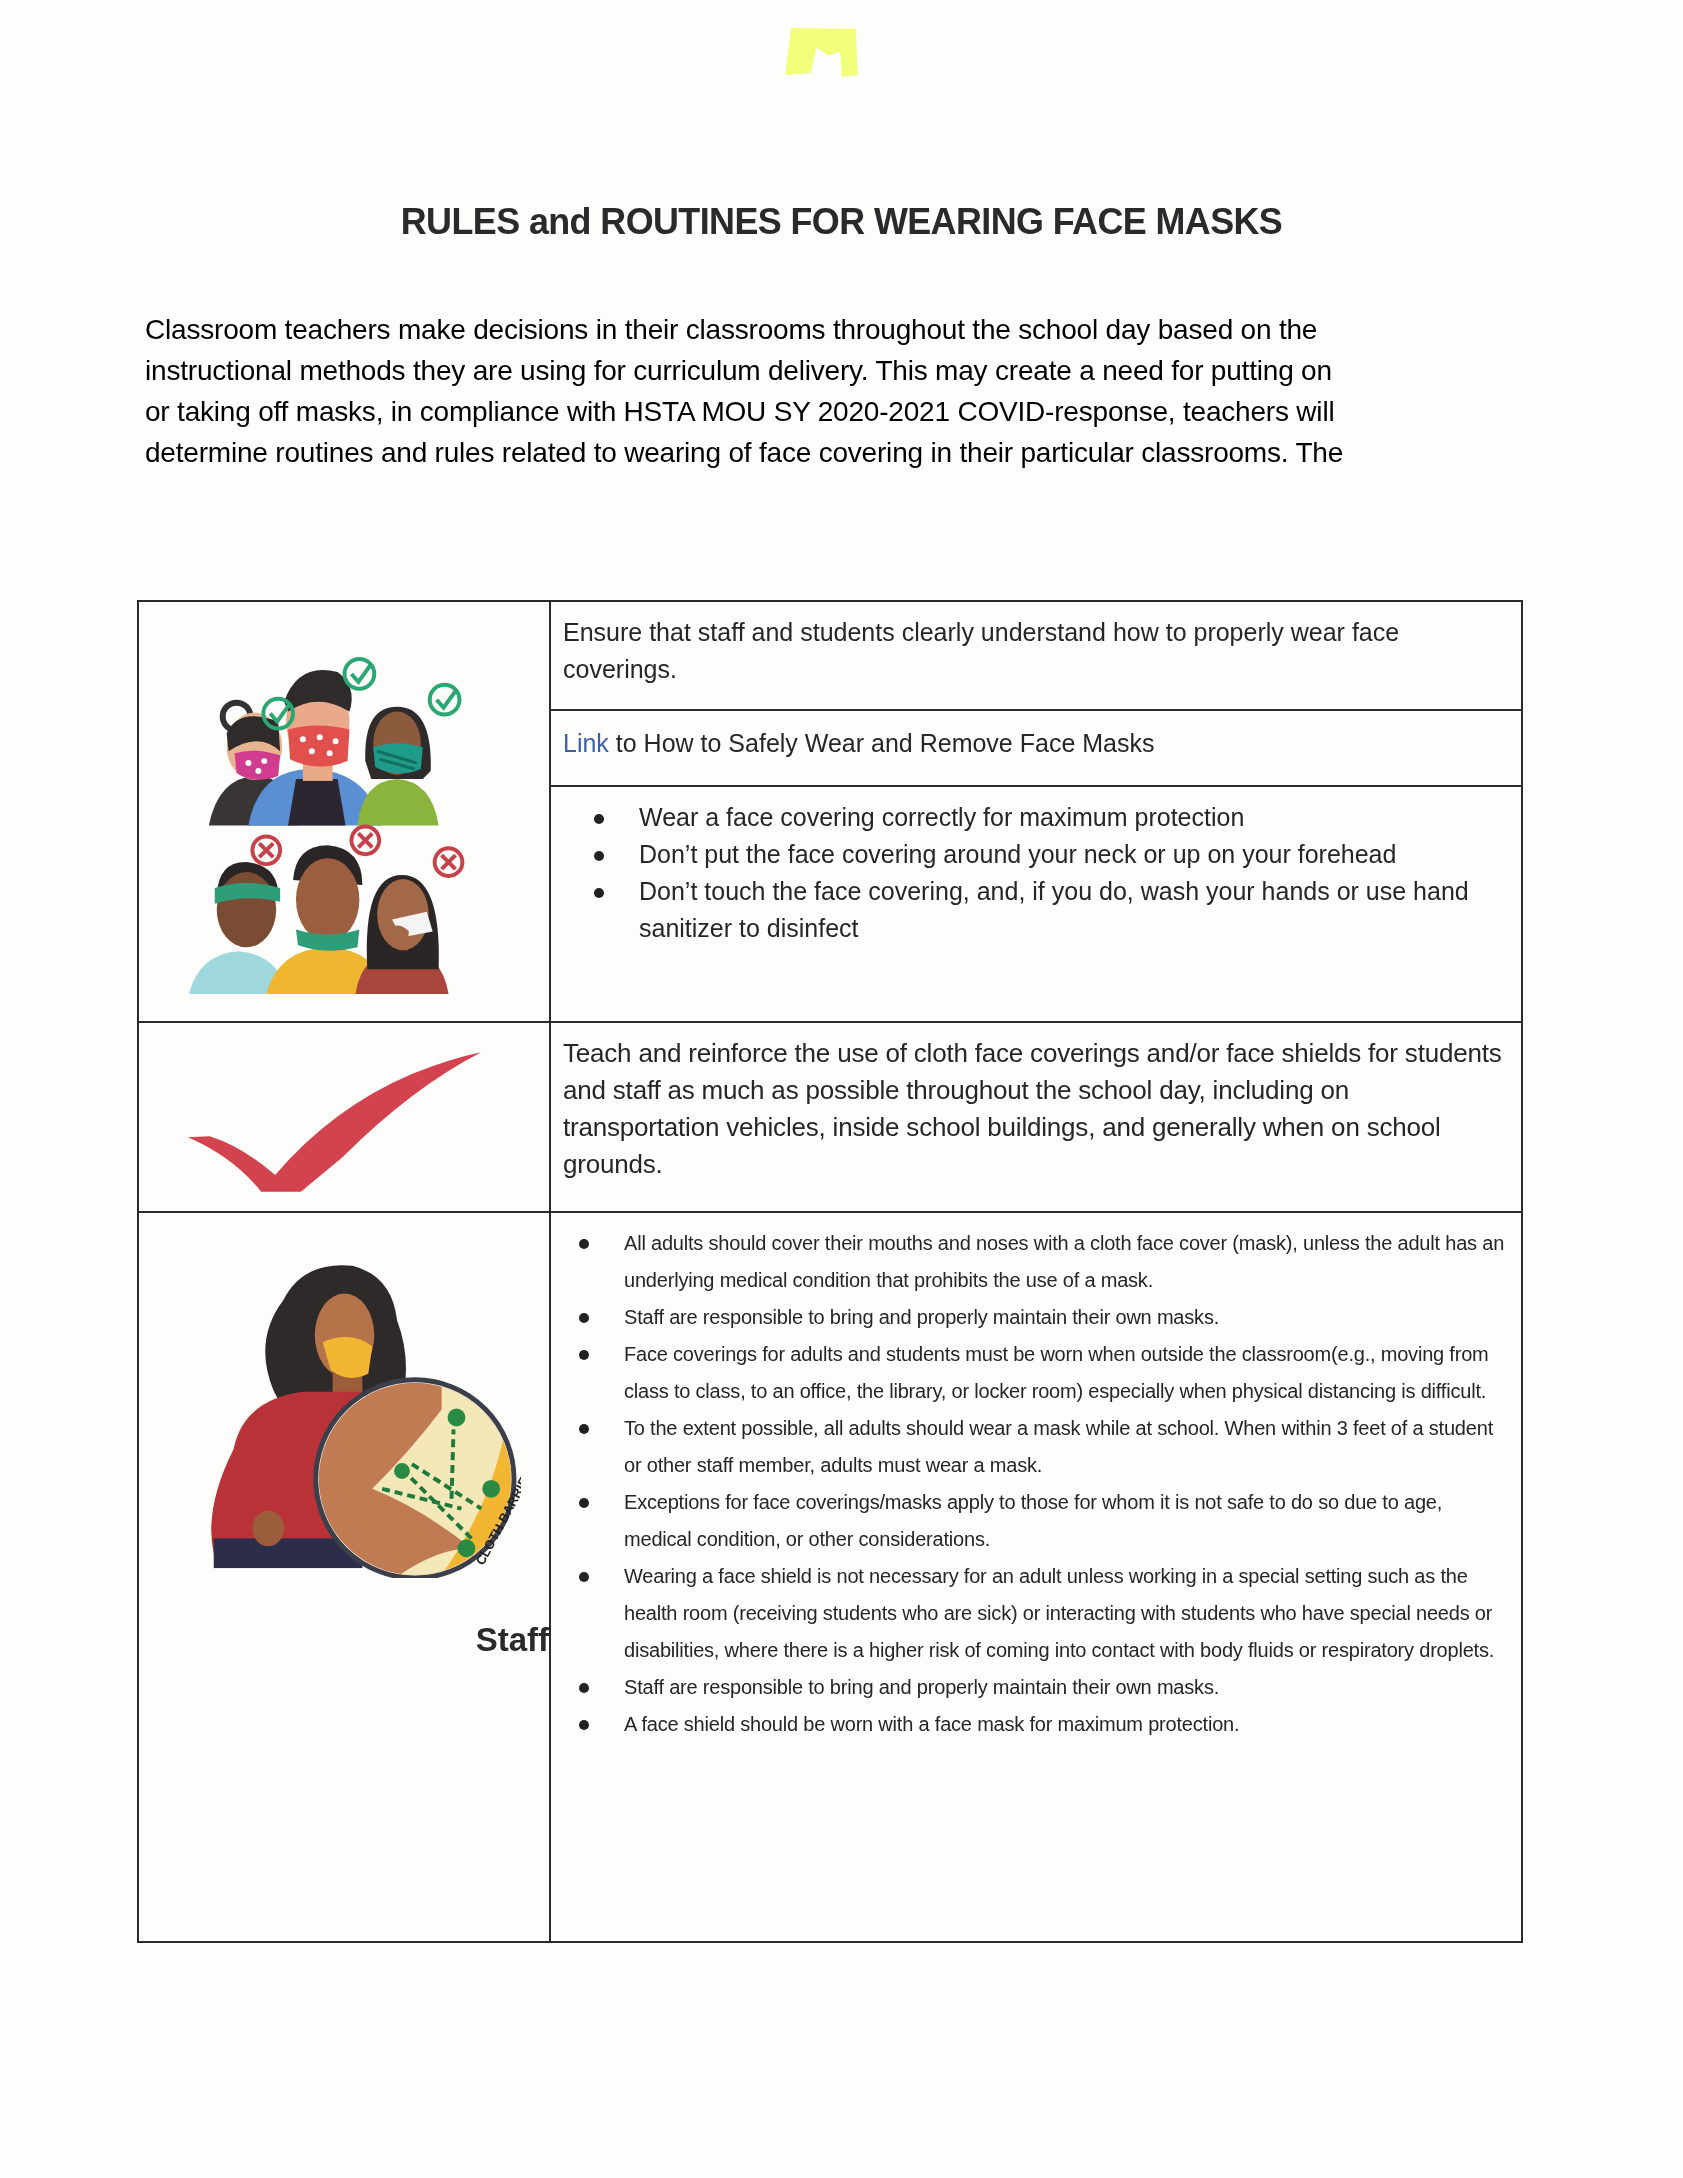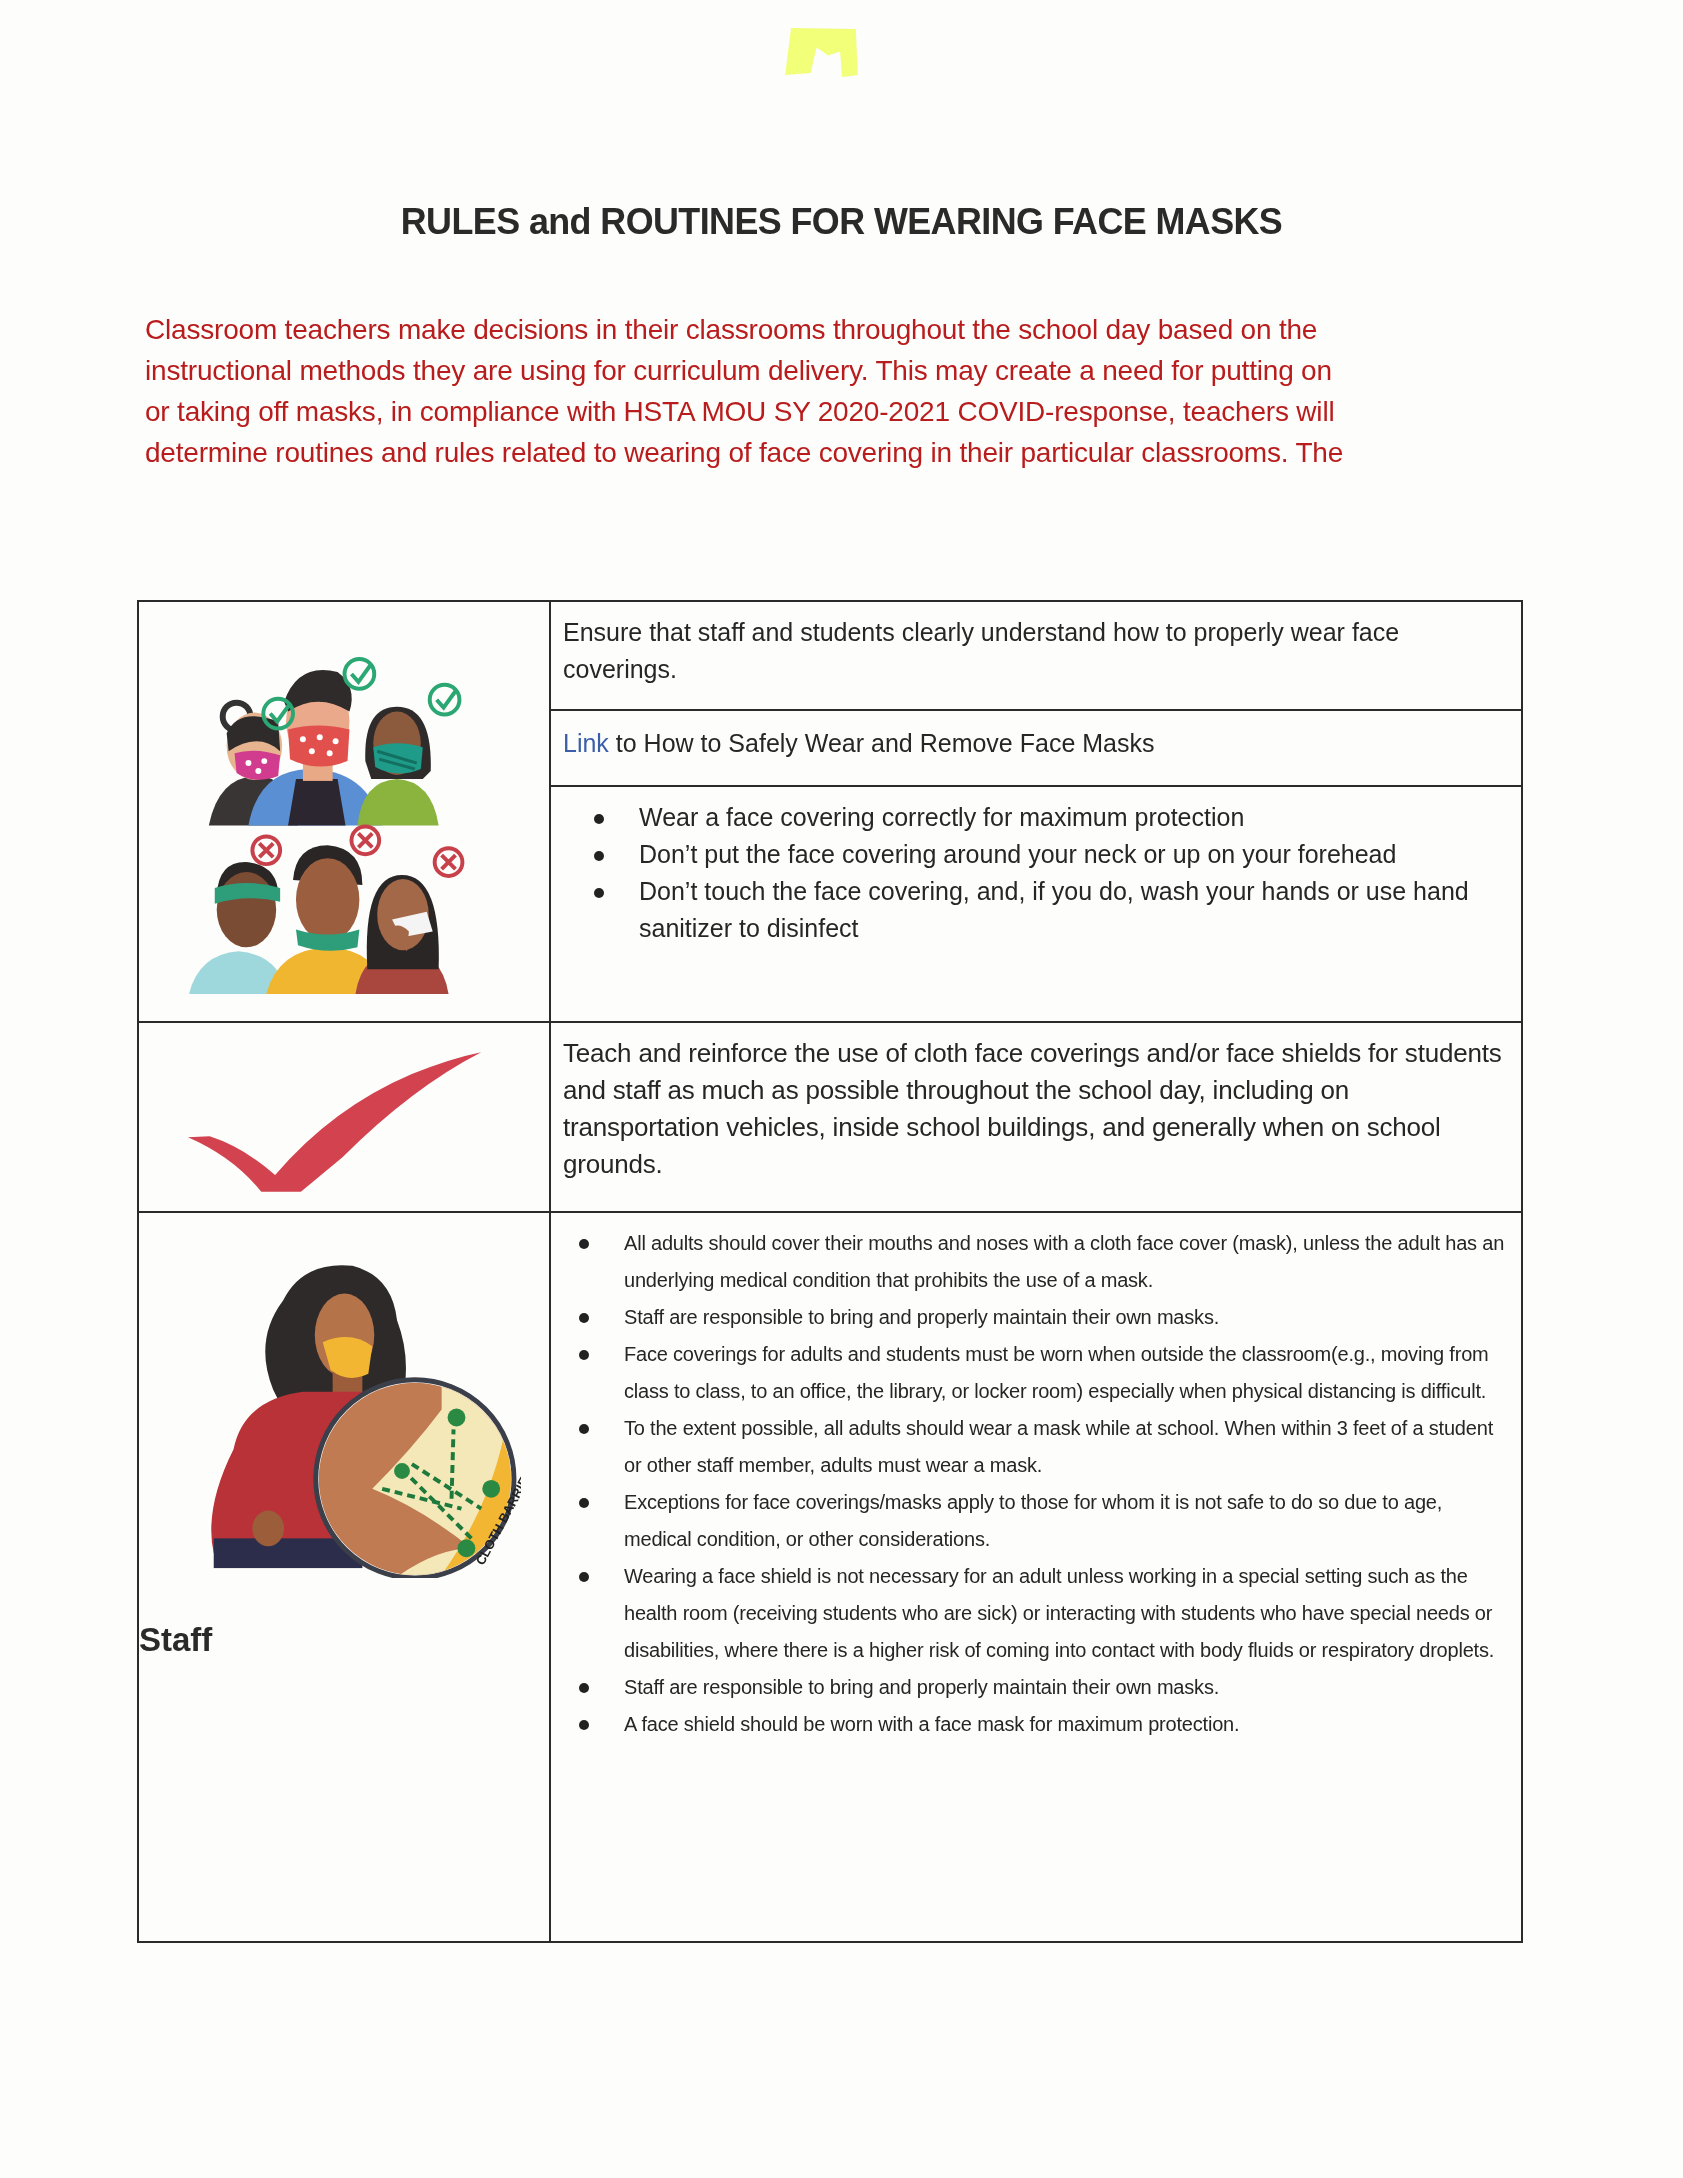--- a/index.html
+++ b/index.html
@@ -12,21 +12,21 @@
   .highlight {
     position: absolute; left: 777px; top: 26px; width: 83px; height: 53px;
   }
   .title {
     position: absolute; left: 0; width: 1683px; top: 201px; text-align: center;
     font-weight: bold; font-size: 37px; letter-spacing: -0.6px; color: #2a2a2a;
     transform: scaleX(0.97);
   }
   .intro {
     position: absolute; left: 145px; top: 309px; width: 1346px;
-    font-size: 28px; line-height: 41px; color: #b91c1c; letter-spacing: -0.2px;
+    font-size: 28px; line-height: 41px; color: #000000; letter-spacing: -0.2px;
   }
   .intro span { display: block; white-space: nowrap; }
 
   table.rules {
     position: absolute; left: 137px; top: 600px; width: 1386px;
     border-collapse: collapse; table-layout: fixed;
   }
   table.rules td { border: 2.5px solid #2b2b2b; vertical-align: top; padding: 0; }
   td.img-cell { width: 410px; position: relative; }
   .subrow { border-bottom: 2.5px solid #2b2b2b; padding: 10px 10px 10px 12px; font-size: 25px; line-height: 37px; }
@@ -40,21 +40,21 @@
   ul.bullets li::before {
     content: ""; position: absolute; left: 16px; top: 15px; width: 10px; height: 10px;
     border-radius: 50%; background: #222;
   }
   .row2 td { height: 188px; }
   .row2 .txt { padding: 12px 12px 0 12px; font-size: 26px; line-height: 37px; letter-spacing: -0.2px; }
   .row3 .txt { padding: 12px 10px 0 12px; font-size: 20px; line-height: 37px; letter-spacing: -0.2px; }
   .row3 td { height: 728px; }
   .row3 ul.bullets li::before { top: 14px; }
   .staff-label {
-    position: absolute; left: 0; width: 100%; top: 408px; text-align: left;
+    position: absolute; left: 0; width: 100%; top: 408px; text-align: right;
     font-weight: bold; font-size: 33px; color: #2a2a2a;
   }
   svg { display: block; }
 </style>
 </head>
 <body>
 
 <div class="highlight">
   <svg width="83" height="53" viewBox="0 0 84 54">
     <path d="M14 2 L80 3 L82 50 L66 52 L64 26 L52 30 L40 22 L34 48 L8 50 Z" fill="#f0ff6e" opacity="0.92"></path>

